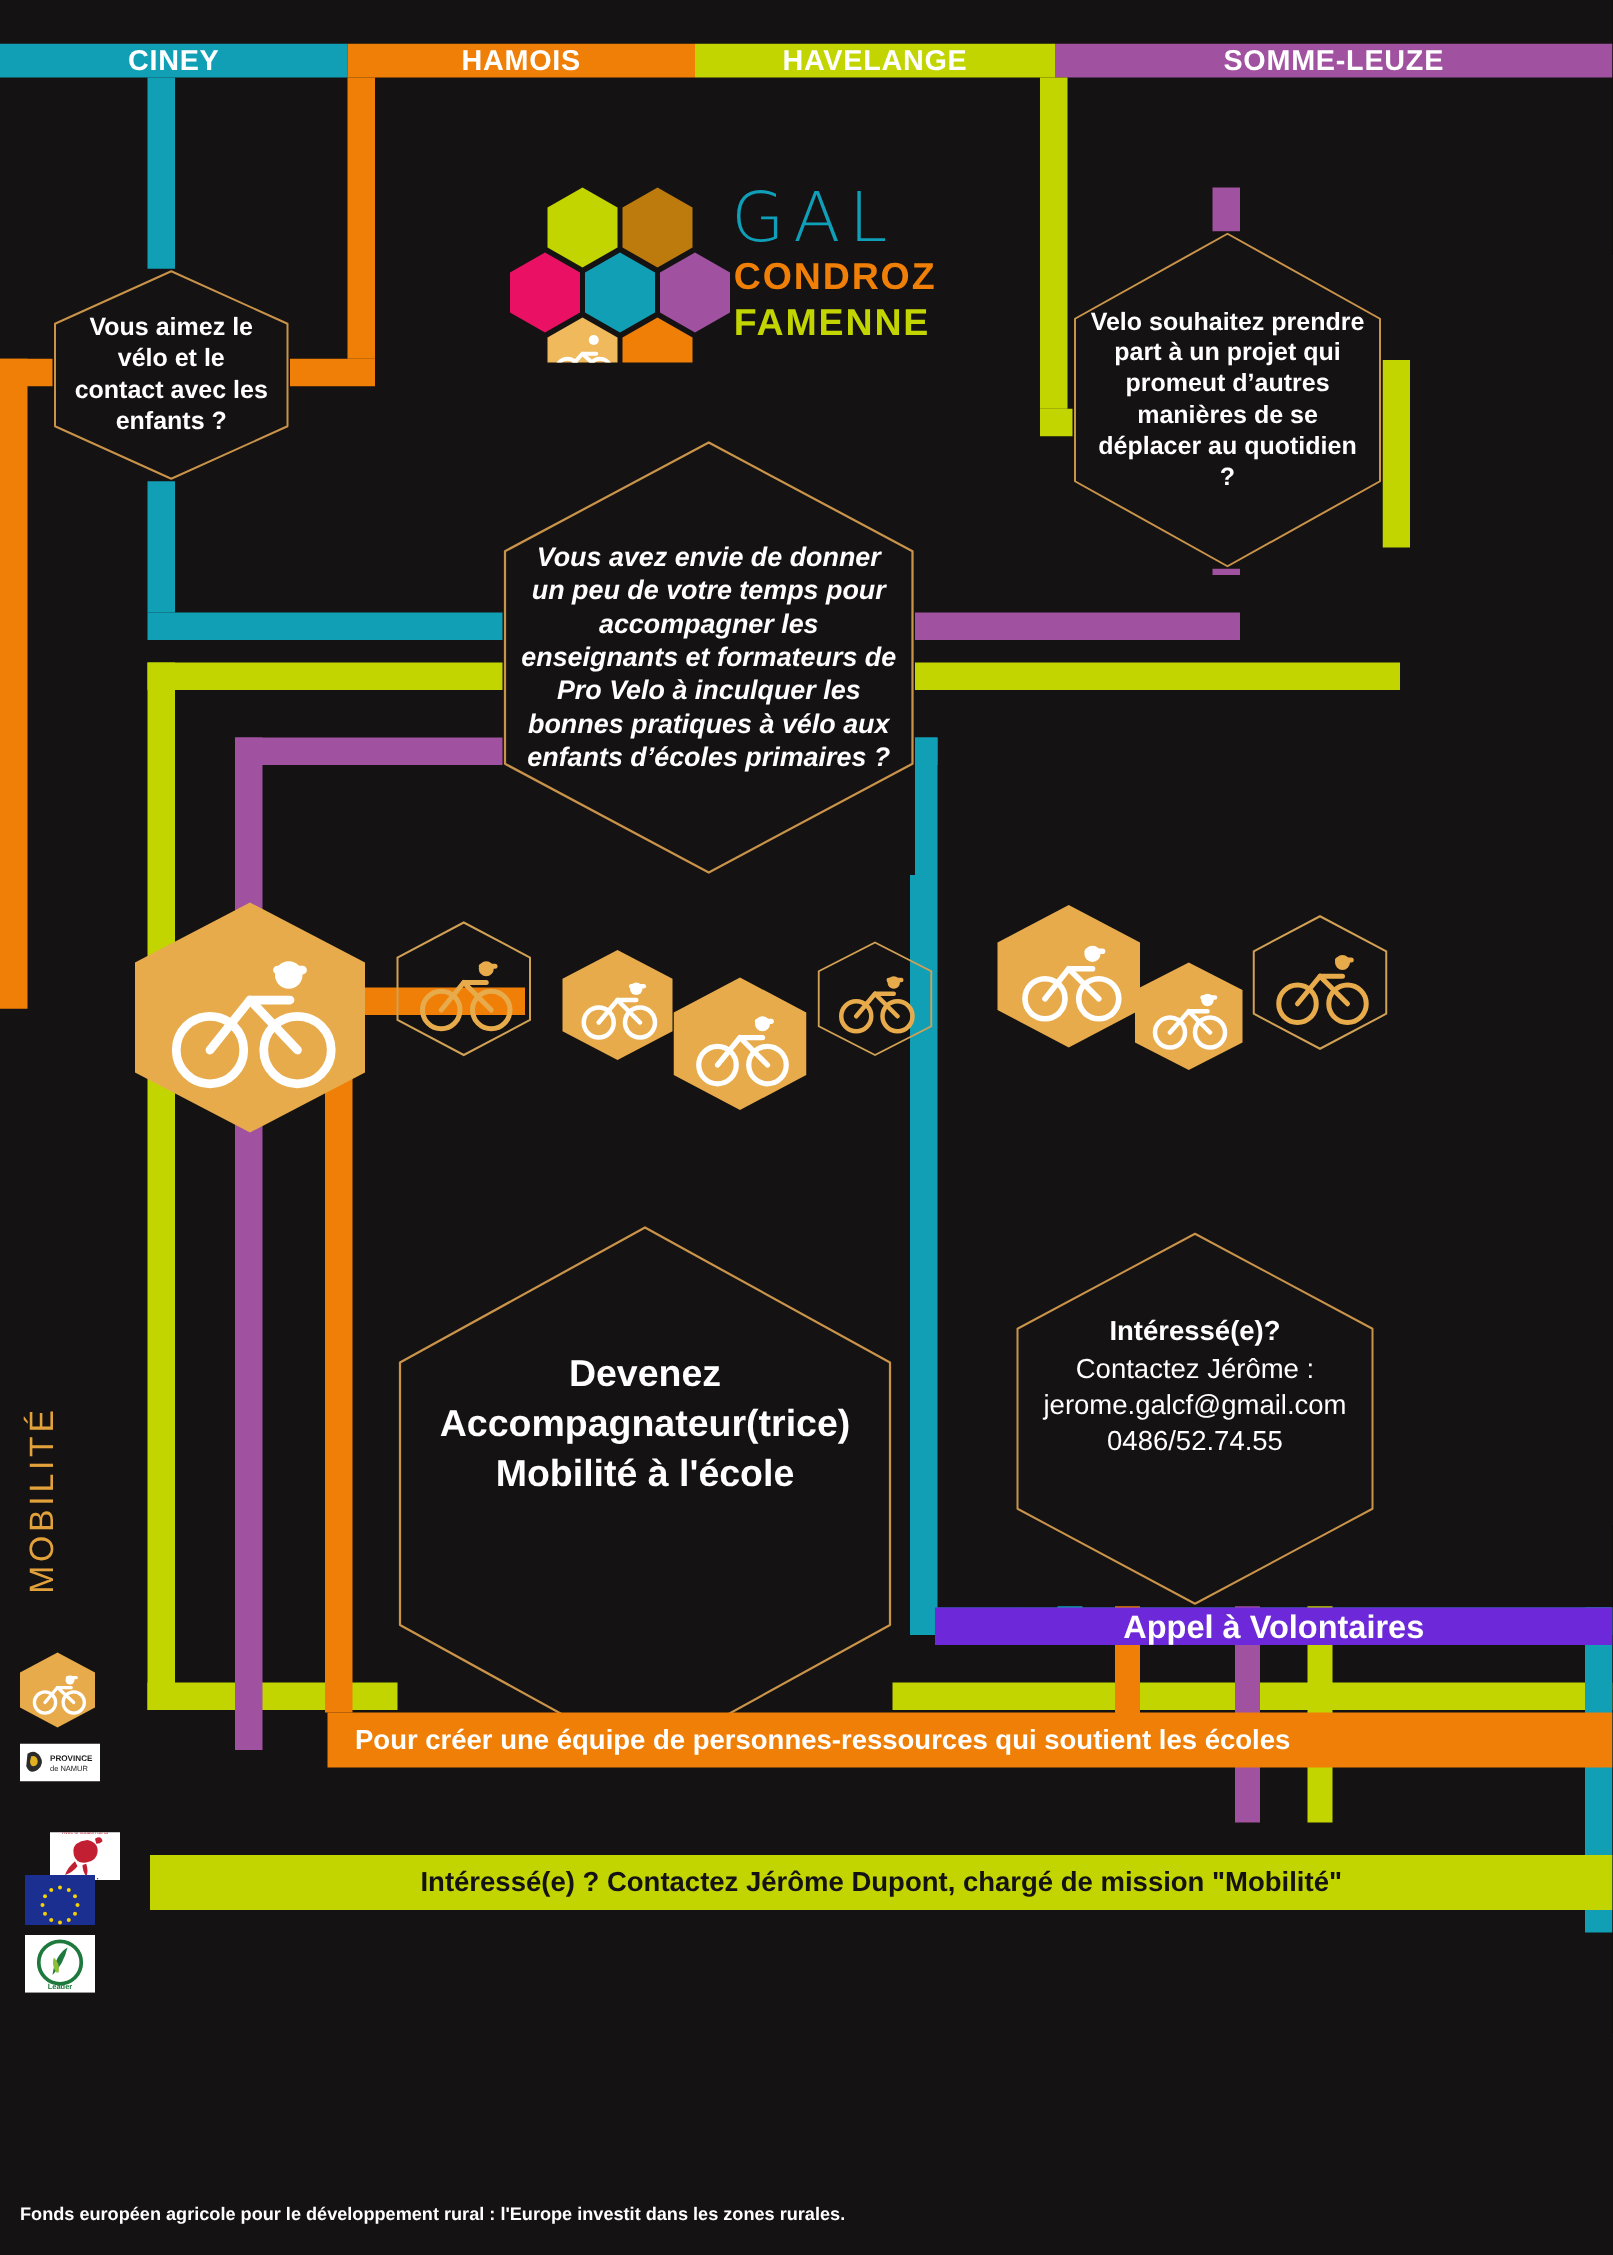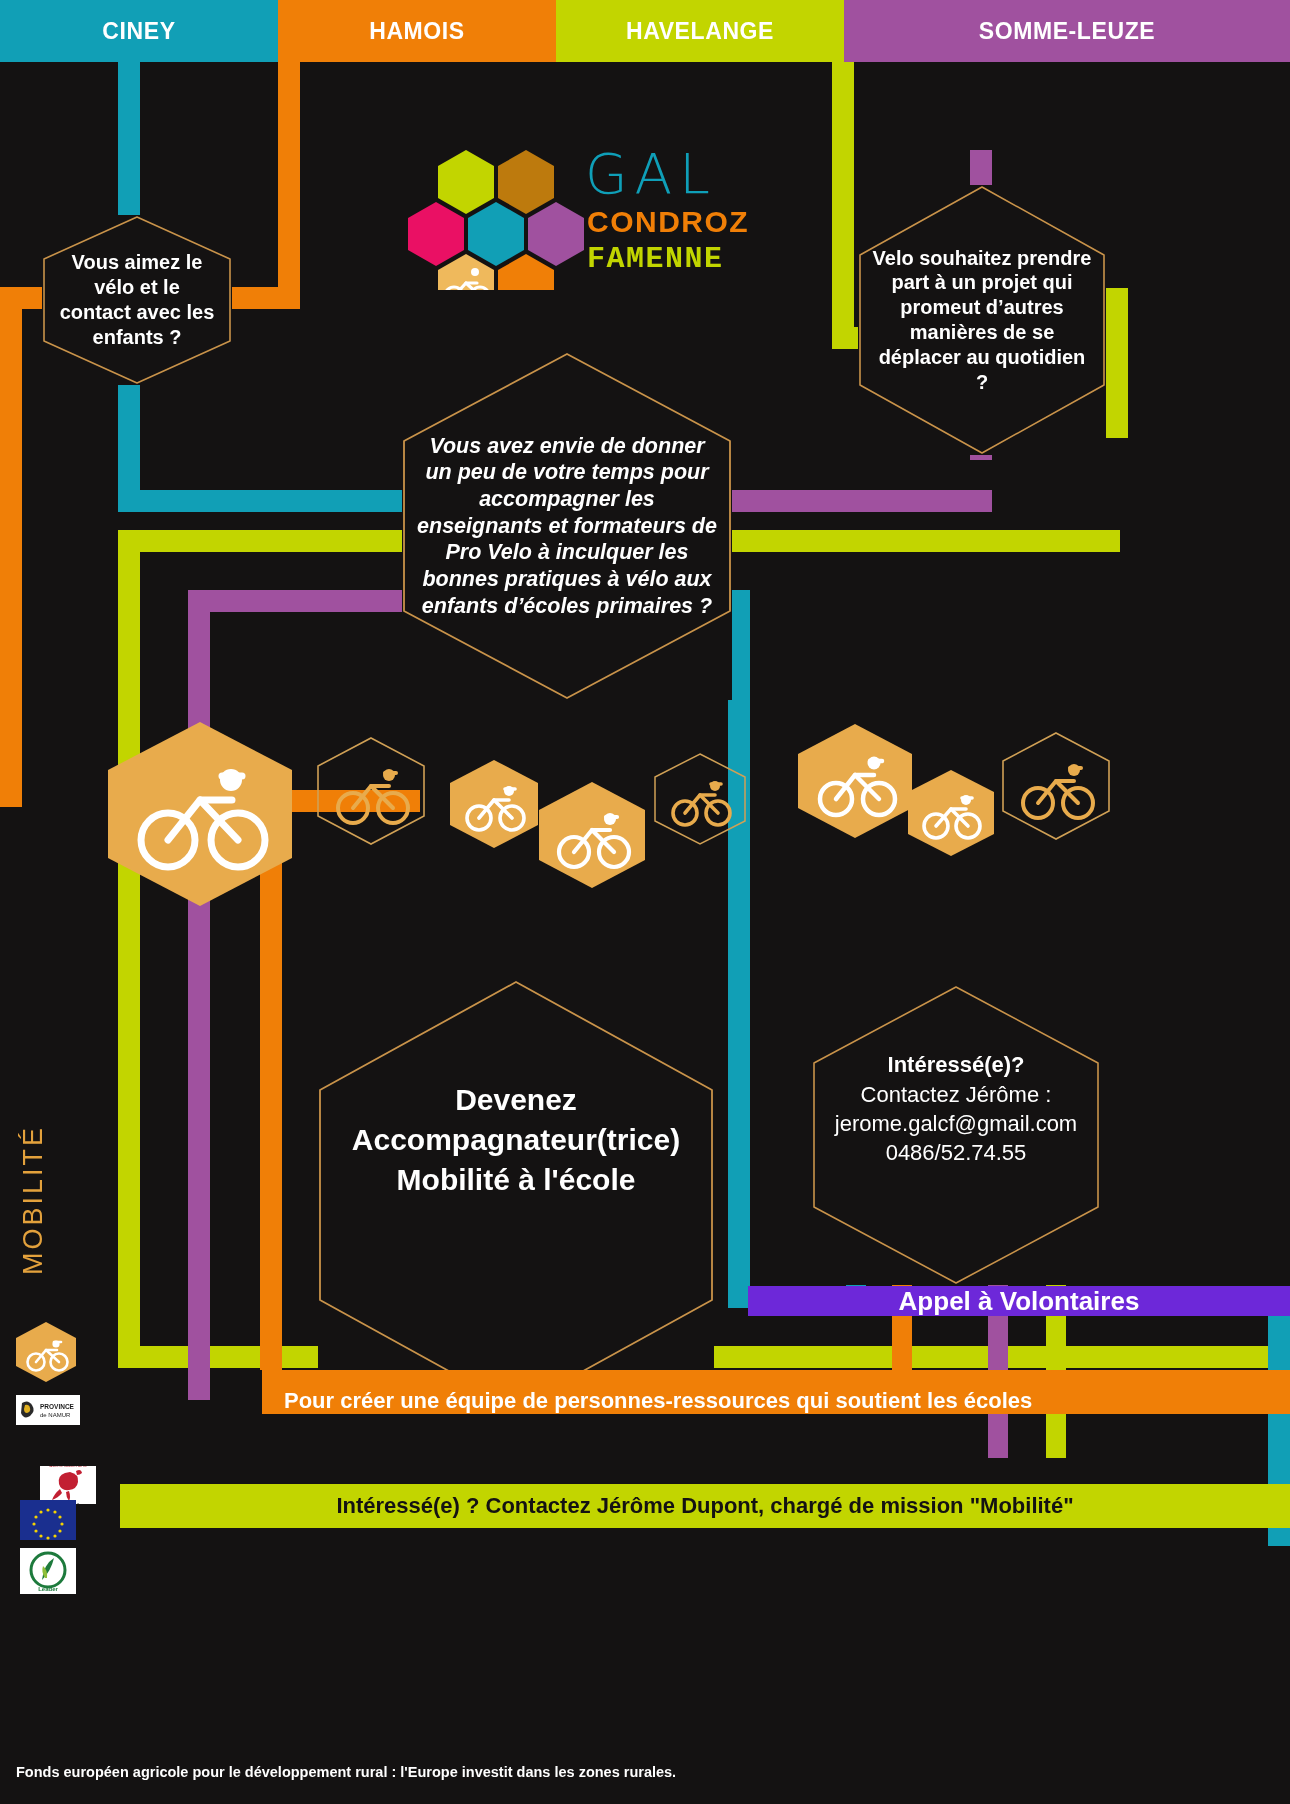--- a/index.html
+++ b/index.html
@@ -7,21 +7,21 @@
   body {
     width:1290px; height:1804px;
     font-family:"Liberation Sans", sans-serif;
     background:#141212;
     position:relative;
     overflow:hidden;
   }
   .stage { position:absolute; inset:0; background:#141212; }
 
   
-  .hdr { position:absolute; top:0; left:0; width:1290px; height:62px; display:flex; }
+  .hdr { position:absolute; top:0; left:0; width:1290px; height:62px; display:flex;align-items:flex-end; }
   .hdr .seg { display:flex; align-items:center; justify-content:center;
               color:#fff; font-weight:bold; font-size:23px; letter-spacing:.6px; }
   .seg-ciney     { width:278px; background:#119fb6; }
   .seg-hamois    { width:278px; background:#f07f07; }
   .seg-havelange { width:288px; background:#c2d500; }
   .seg-somme     { width:446px; background:#a0519f; }
 
   
   .pipe { position:absolute; }
 
@@ -137,21 +137,21 @@
       <g stroke="#fff" stroke-width="3.2" fill="none" stroke-linecap="round">
         <circle cx="74" cy="176" r="9"></circle>
         <circle cx="100" cy="176" r="9"></circle>
         <path d="M74 176 L86 163 L97 163"></path>
         <path d="M86 163 L100 176"></path>
         <circle cx="95" cy="152" r="4" fill="#fff" stroke="none"></circle>
       </g>
     </svg>
     <div class="galtxt gal-g" style="left:205px; top:22px;text-align:right;">GAL</div>
     <div class="galtxt gal-c" style="left:207px; top:85px;">CONDROZ</div>
-    <div class="galtxt gal-f" style="left:207px; top:122px;font-family:Liberation Mono, monospace;">FAMENNE</div>
+    <div class="galtxt gal-f" style="left:207px; top:122px;">FAMENNE</div>
   </div>
 
   <div class="hexout" style="left:42px; top:215px; width:190px; height:170px; font-size:20px;">
     <svg class="hexsvg" viewBox="0 0 190 170" preserveAspectRatio="none">
       <polygon points="95,2 188,44 188,126 95,168 2,126 2,44" fill="none" stroke="#c9934a" stroke-width="1.6" stroke-linejoin="round"></polygon>
     </svg>
     <div class="txt">Vous aimez le vélo et le contact avec les enfants ?</div>
   </div>
 
   <div class="hexout" style="left:858px; top:185px; width:248px; height:270px; font-size:20px;">
@@ -296,21 +296,21 @@
       <div>Contactez Jérôme :</div>
       <div>jerome.galcf@gmail.com</div>
       <div>0486/52.74.55</div>
     </div>
   </div>
 
   <div class="bar" style="left:748px; top:1286px; width:542px; height:30px; background:#6d28d9; justify-content:center; font-size:26px;">
     <span>Appel à Volontaires</span>
   </div>
 
-  <div class="bar" style="left:262px; top:1370px; width:1028px; height:44px; background:#f07f07; padding-left:22px; font-size:22px;align-items:flex-end;">
+  <div class="bar" style="left:262px; top:1370px; width:1028px; height:44px; background:#f07f07; padding-left:22px; font-size:22px;">
     <span>Pour créer une équipe de personnes-ressources qui soutient les écoles</span>
   </div>
 
 
   <div class="bar" style="left:120px; top:1484px; width:1170px; height:44px; background:#c2d500; justify-content:center; font-size:22px; color:#141212;">
     <span>Intéressé(e) ? Contactez Jérôme Dupont, chargé de mission "Mobilité"</span>
   </div>
 
   <div class="vtext" style="left:18px; top:1125px;">MOBILITÉ</div>
 

